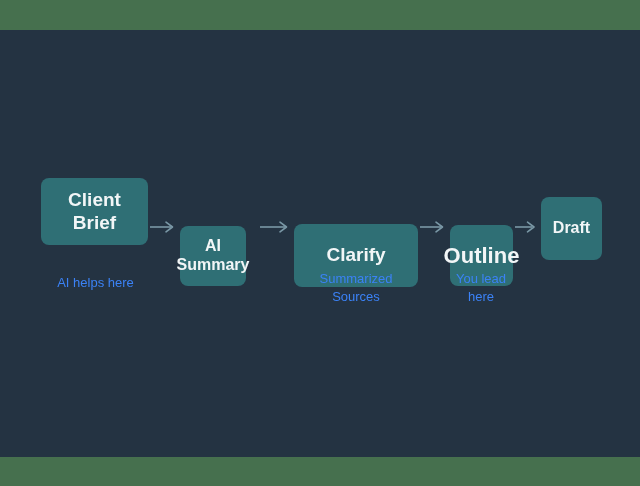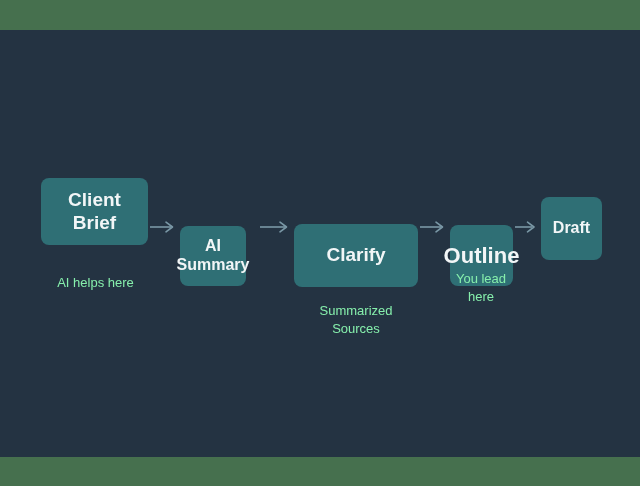--- a/index.html
+++ b/index.html
@@ -71,29 +71,29 @@
   }
   .arrow svg { display: block; overflow: visible; }
 
   #arrow-0 { left: 150px; width: 28px; }
   #arrow-1 { left: 260px; width: 32px; }
   #arrow-2 { left: 420px; width: 28px; }
   #arrow-3 { left: 515px; width: 24px; }
 
   .caption {
     position: absolute;
-    color: #86efac;
+    color: #3b82f6;
     font-size: 13px;
     line-height: 1.35;
     text-align: center;
     white-space: pre-line;
     font-weight: normal;
   }
   #caption-0 { left: 17px;  top: 244px; width: 157px; }
-  #caption-1 { left: 286px; top: 240px; width: 140px; margin-top: 32px; }
+  #caption-1 { left: 286px; top: 240px; width: 140px; }
   #caption-2 { left: 435px; top: 240px; width: 92px; text-align: center;  }
 </style>
 </head>
 <body>
 
 <div class="slide">
 
   <div class="band band-top"></div>
   <div class="band band-bottom"></div>
 

